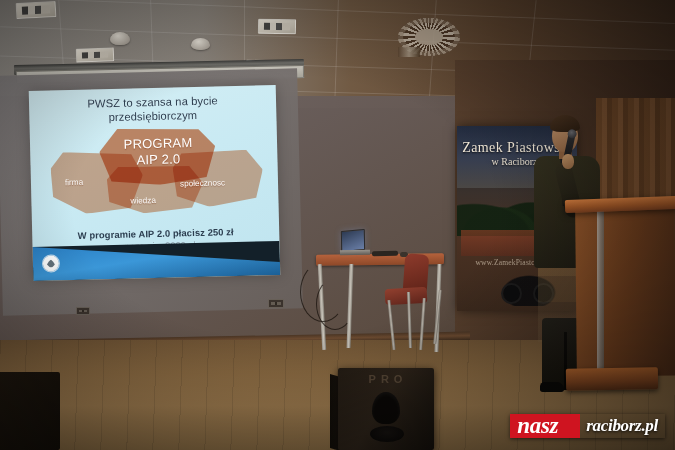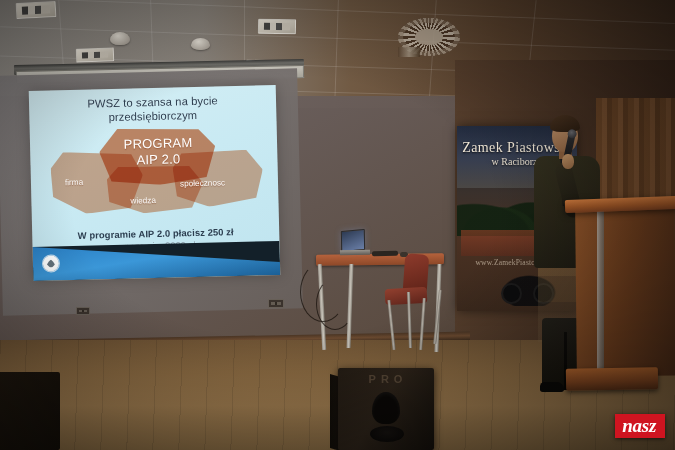--- a/index.html
+++ b/index.html
@@ -504,22 +504,22 @@
     position:absolute; right:10px; bottom:12px;
     display:flex; align-items:stretch;
     height:24px;
     box-shadow:0 1px 4px rgba(0,0,0,0.6);
   }
   #wm-nasz {
     background:#cf1420;
     color:#fff;
     font-family:"Liberation Serif", serif;
     font-style:italic; font-weight:bold;
-    font-size:19px;
-    padding:1px 9px 1px 7px;
+    font-size:23px;
+    padding:1px 22px 1px 7px;
     display:flex; align-items:center;
     letter-spacing:-.3px;
   }
   #wm-rest {
     color:#fff;
     font-family:"Liberation Serif", serif;
     font-style:italic; font-weight:bold;
     font-size:17px;
     padding:1px 7px 1px 6px;
     display:flex; align-items:center;
@@ -660,15 +660,16 @@
   <div id="pa-right">
     <div id="pa-label">PRO</div>
     <div id="pa-horn"></div>
     <div id="pa-woofer"></div>
   </div>
 
   <div id="vignette"></div>
 
   <div id="watermark">
     <div id="wm-nasz">nasz</div>
+    <div id="wm-rest">raciborz.pl</div>
   </div>
 
 </div>
 
 </body></html>

